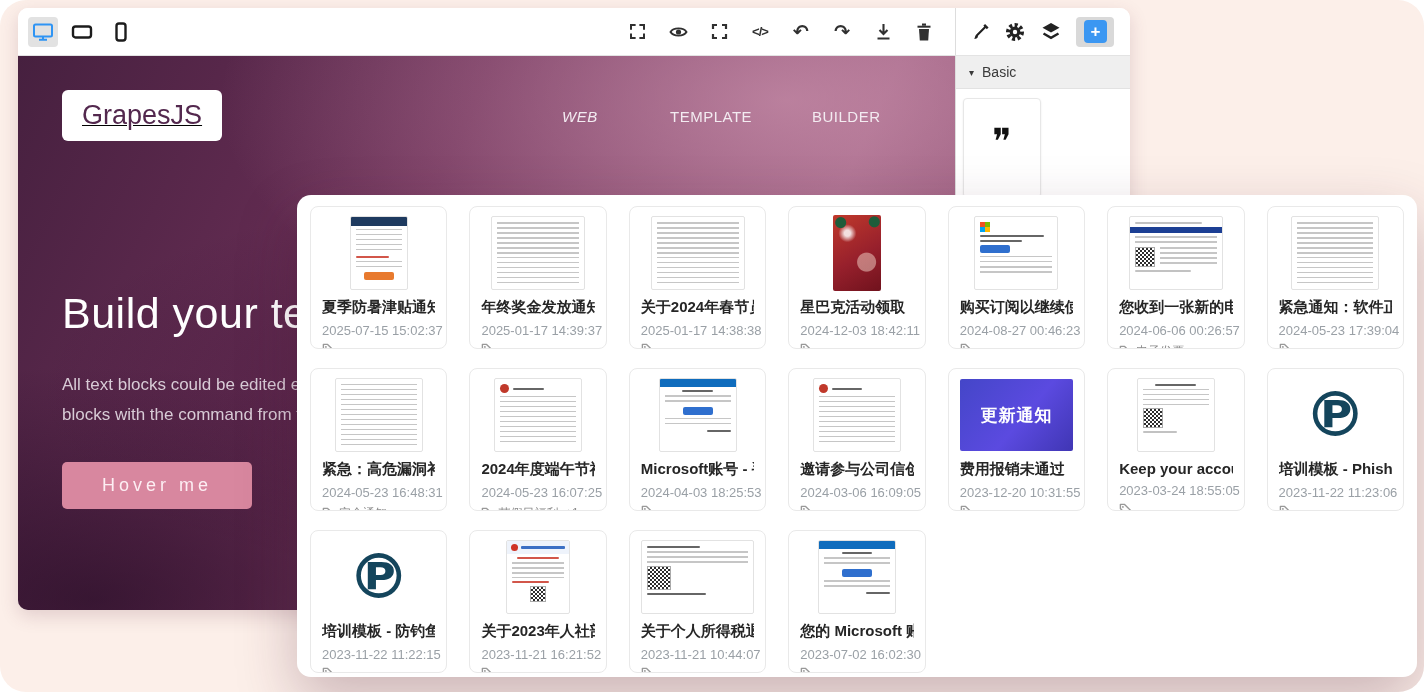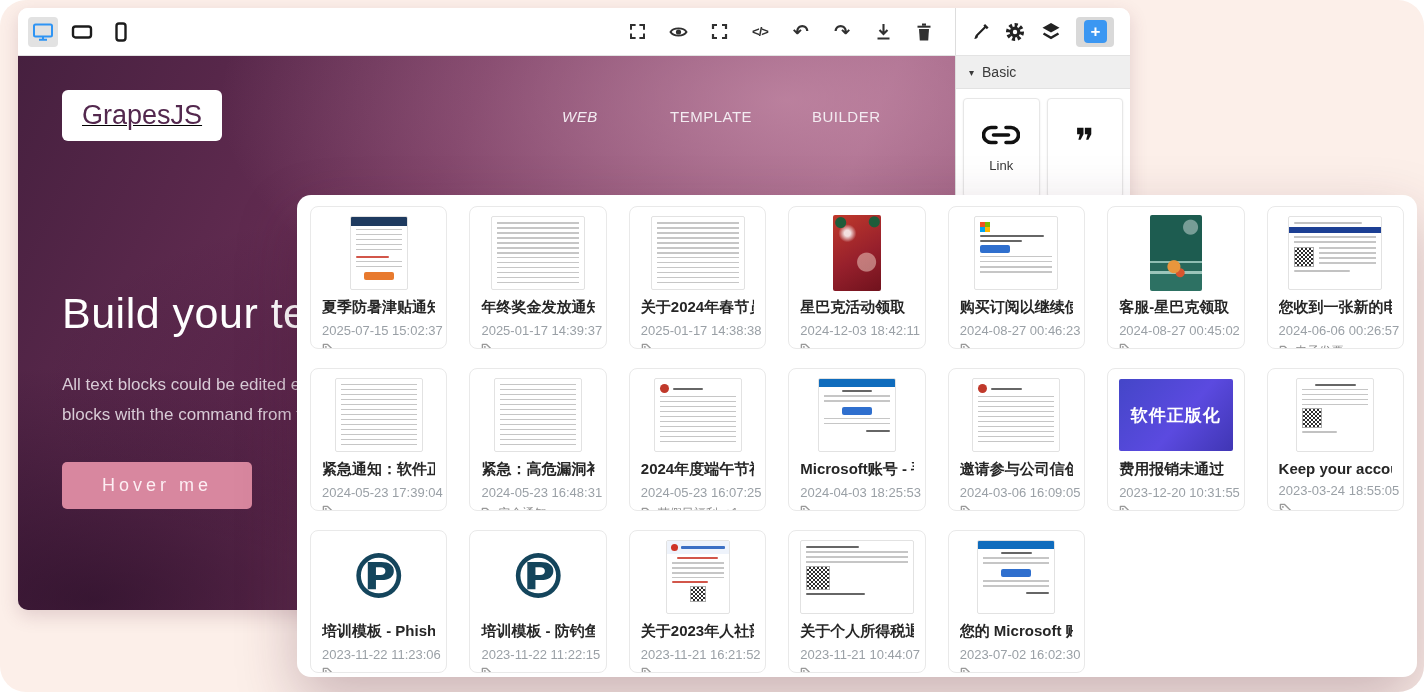--- a/index.html
+++ b/index.html
@@ -197,26 +197,20 @@
       <button class="cta">Hover me</button>
     </div>
 
     <div class="rightpanel">
       <div class="cat-header">
         <span class="caret">▾</span>
         <span>Basic</span>
       </div>
       <div class="blockgrid">
         <div class="block">
-          <svg width="38" height="22" viewBox="0 0 38 22">
-              <path d="M14 3.5H9a7.5 7.5 0 0 0 0 15h5M24 3.5h5a7.5 7.5 0 0 1 0 15h-5M11.5 11h15" fill="none" stroke="#111" stroke-width="3.6" stroke-linecap="round"></path>
-            </svg>
-          <span class="block-label">Link</span>
-        </div>
-        <div class="block">
           <span class="quote-glyph">❞</span>
           <span class="block-label"></span>
         </div>
       </div>
     </div>
   </div>
 
   <div class="modal">
     <div class="grid">
   <div class="card">
@@ -304,34 +298,20 @@
     <div class="c-time">2024-08-27 00:46:23</div>
     <div class="c-tag">
       <svg width="13" height="13" viewBox="0 0 14 14">
               <path d="M1.5 6V1.5H6L12.5 8 8 12.5Z" fill="none" stroke="#999" stroke-width="1.5" stroke-linejoin="round"></path>
               <circle cx="4.2" cy="4.2" r="1" fill="#999"></circle>
             </svg>
       <span></span>
     </div>
   </div>
 
-  <div class="card">
-    <div class="thumb">
-            <div class="imgth dragon"></div>
-          </div>
-    <div class="c-title">客服-星巴克领取</div>
-    <div class="c-time">2024-08-27 00:45:02</div>
-    <div class="c-tag">
-      <svg width="13" height="13" viewBox="0 0 14 14">
-              <path d="M1.5 6V1.5H6L12.5 8 8 12.5Z" fill="none" stroke="#999" stroke-width="1.5" stroke-linejoin="round"></path>
-              <circle cx="4.2" cy="4.2" r="1" fill="#999"></circle>
-            </svg>
-      <span></span>
-    </div>
-  </div>
 
   <div class="card">
     <div class="thumb">
             <div class="paper" style="width:94px;height:74px">
               <div class="ln" style="width:82%"></div>
               <div class="tbar" style="background:#1c3f94;height:6px;margin:0 -5px"></div>
               <div class="lines" style="height:8px"></div>
               <div class="qrrow">
                 <div class="qr" style="width:20px;height:20px"></div>
                 <div class="lines" style="height:18px"></div>
@@ -443,21 +423,21 @@
       <svg width="13" height="13" viewBox="0 0 14 14">
               <path d="M1.5 6V1.5H6L12.5 8 8 12.5Z" fill="none" stroke="#999" stroke-width="1.5" stroke-linejoin="round"></path>
               <circle cx="4.2" cy="4.2" r="1" fill="#999"></circle>
             </svg>
       <span></span>
     </div>
   </div>
 
   <div class="card">
     <div class="thumb">
-            <div class="baoxiao">软件正版化</div>
+            <div class="baoxiao">更新通知</div>
           </div>
     <div class="c-title">费用报销未通过</div>
     <div class="c-time">2023-12-20 10:31:55</div>
     <div class="c-tag">
       <svg width="13" height="13" viewBox="0 0 14 14">
               <path d="M1.5 6V1.5H6L12.5 8 8 12.5Z" fill="none" stroke="#999" stroke-width="1.5" stroke-linejoin="round"></path>
               <circle cx="4.2" cy="4.2" r="1" fill="#999"></circle>
             </svg>
       <span></span>
     </div>

